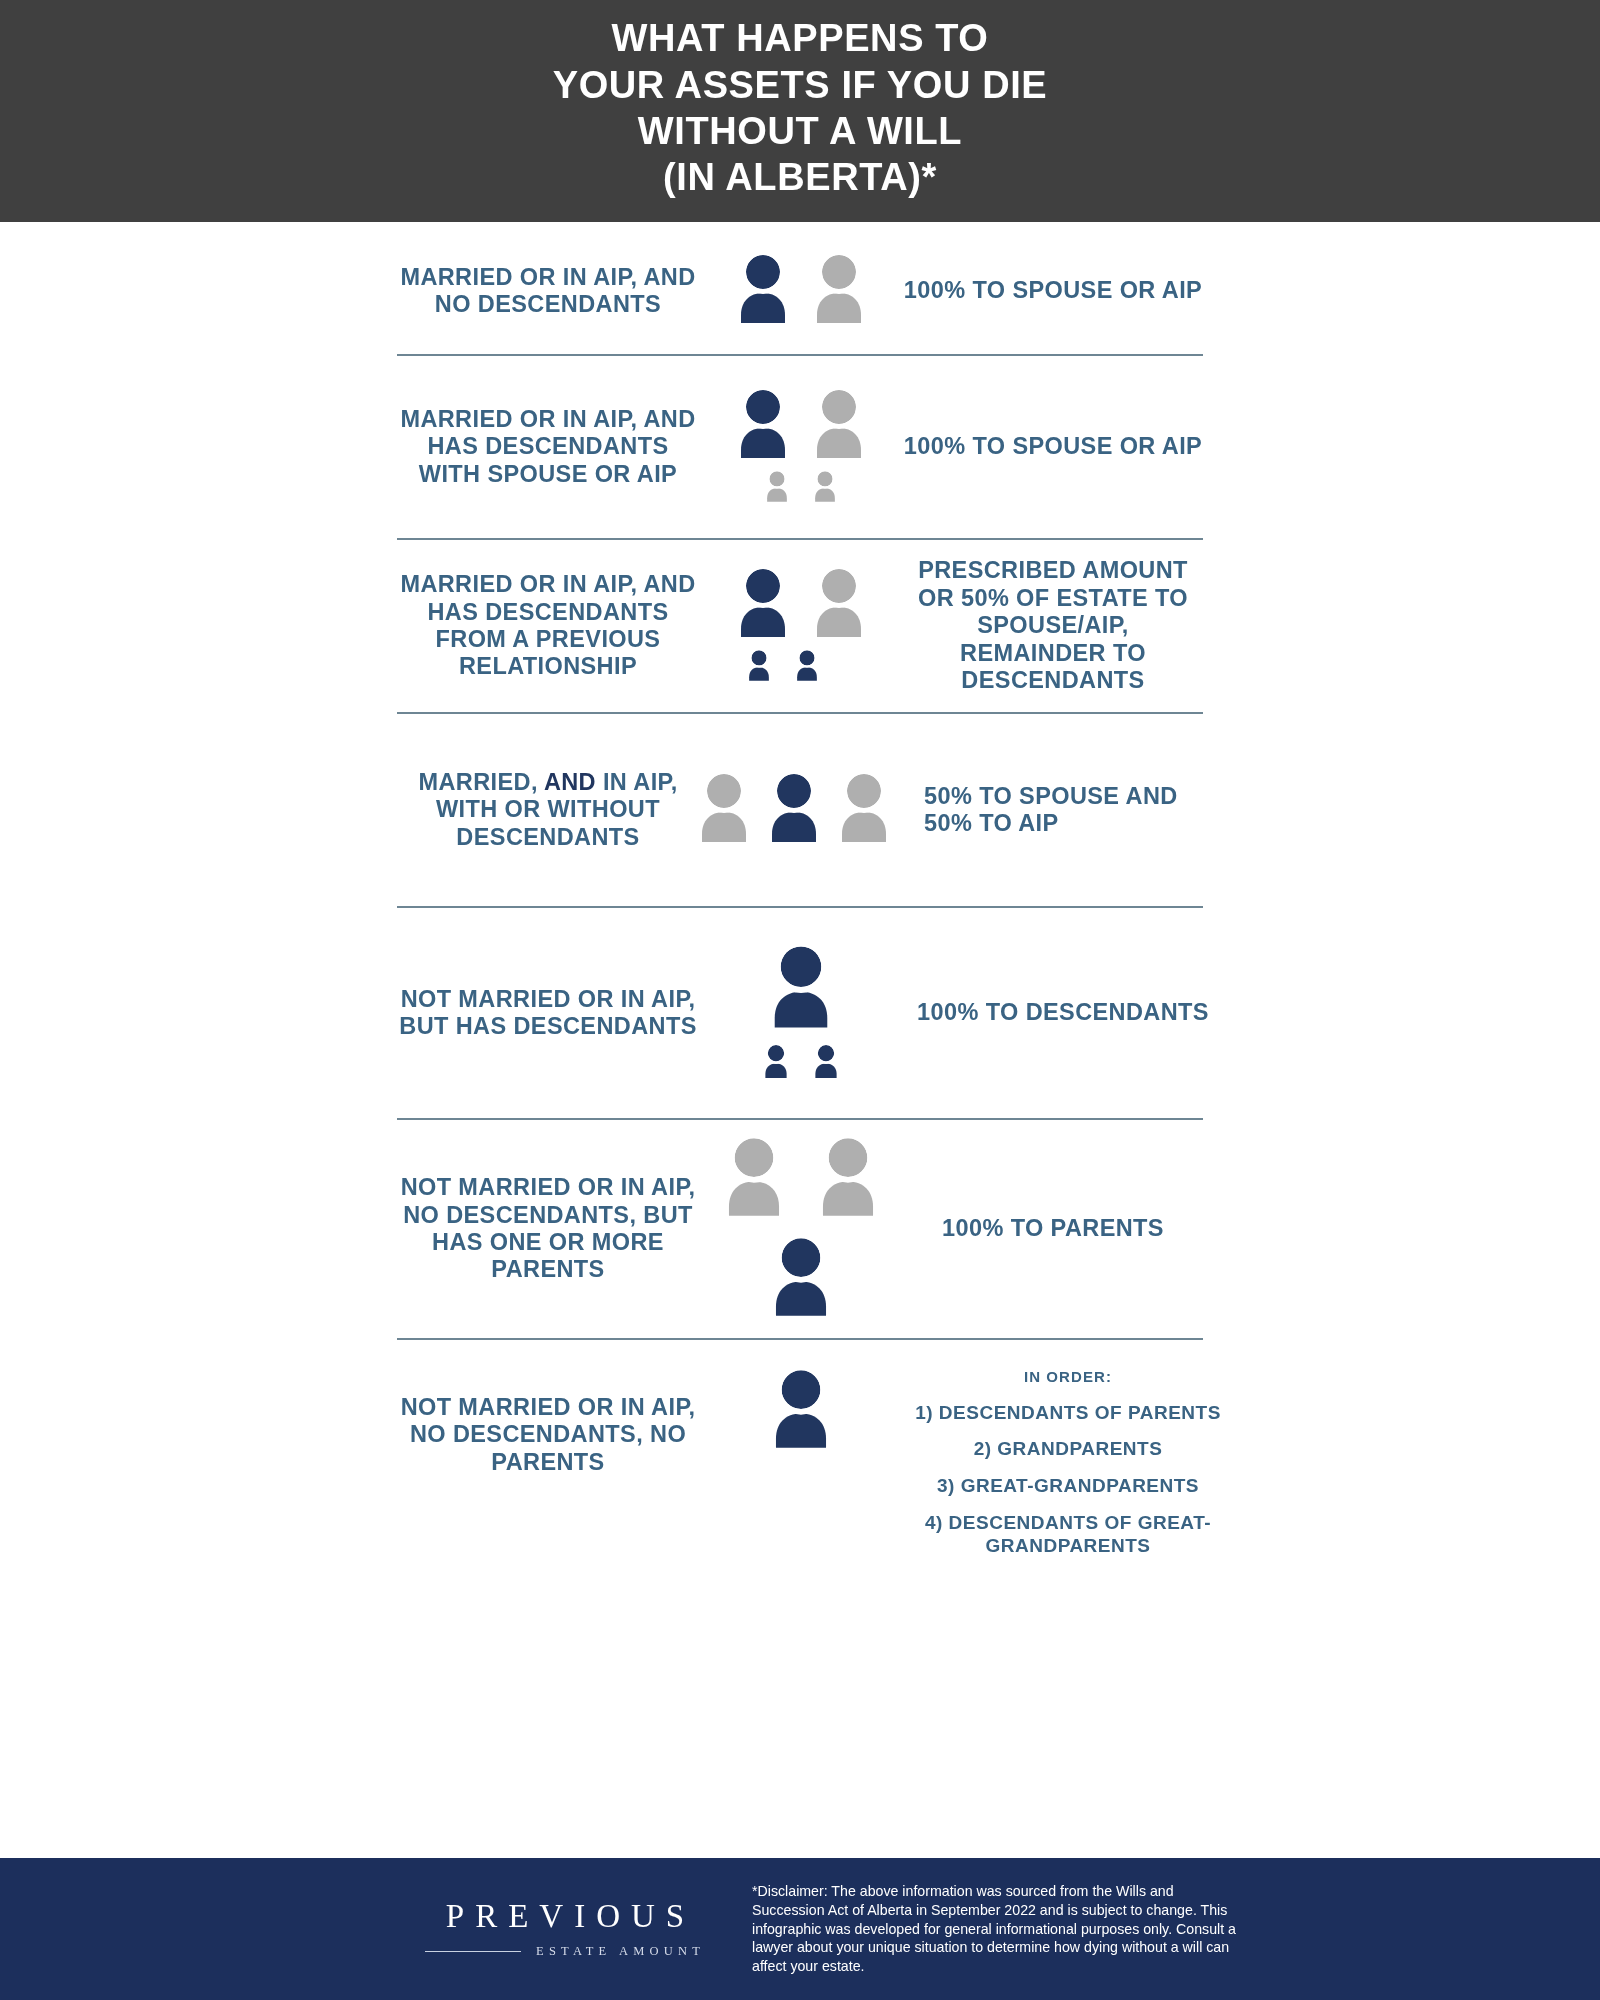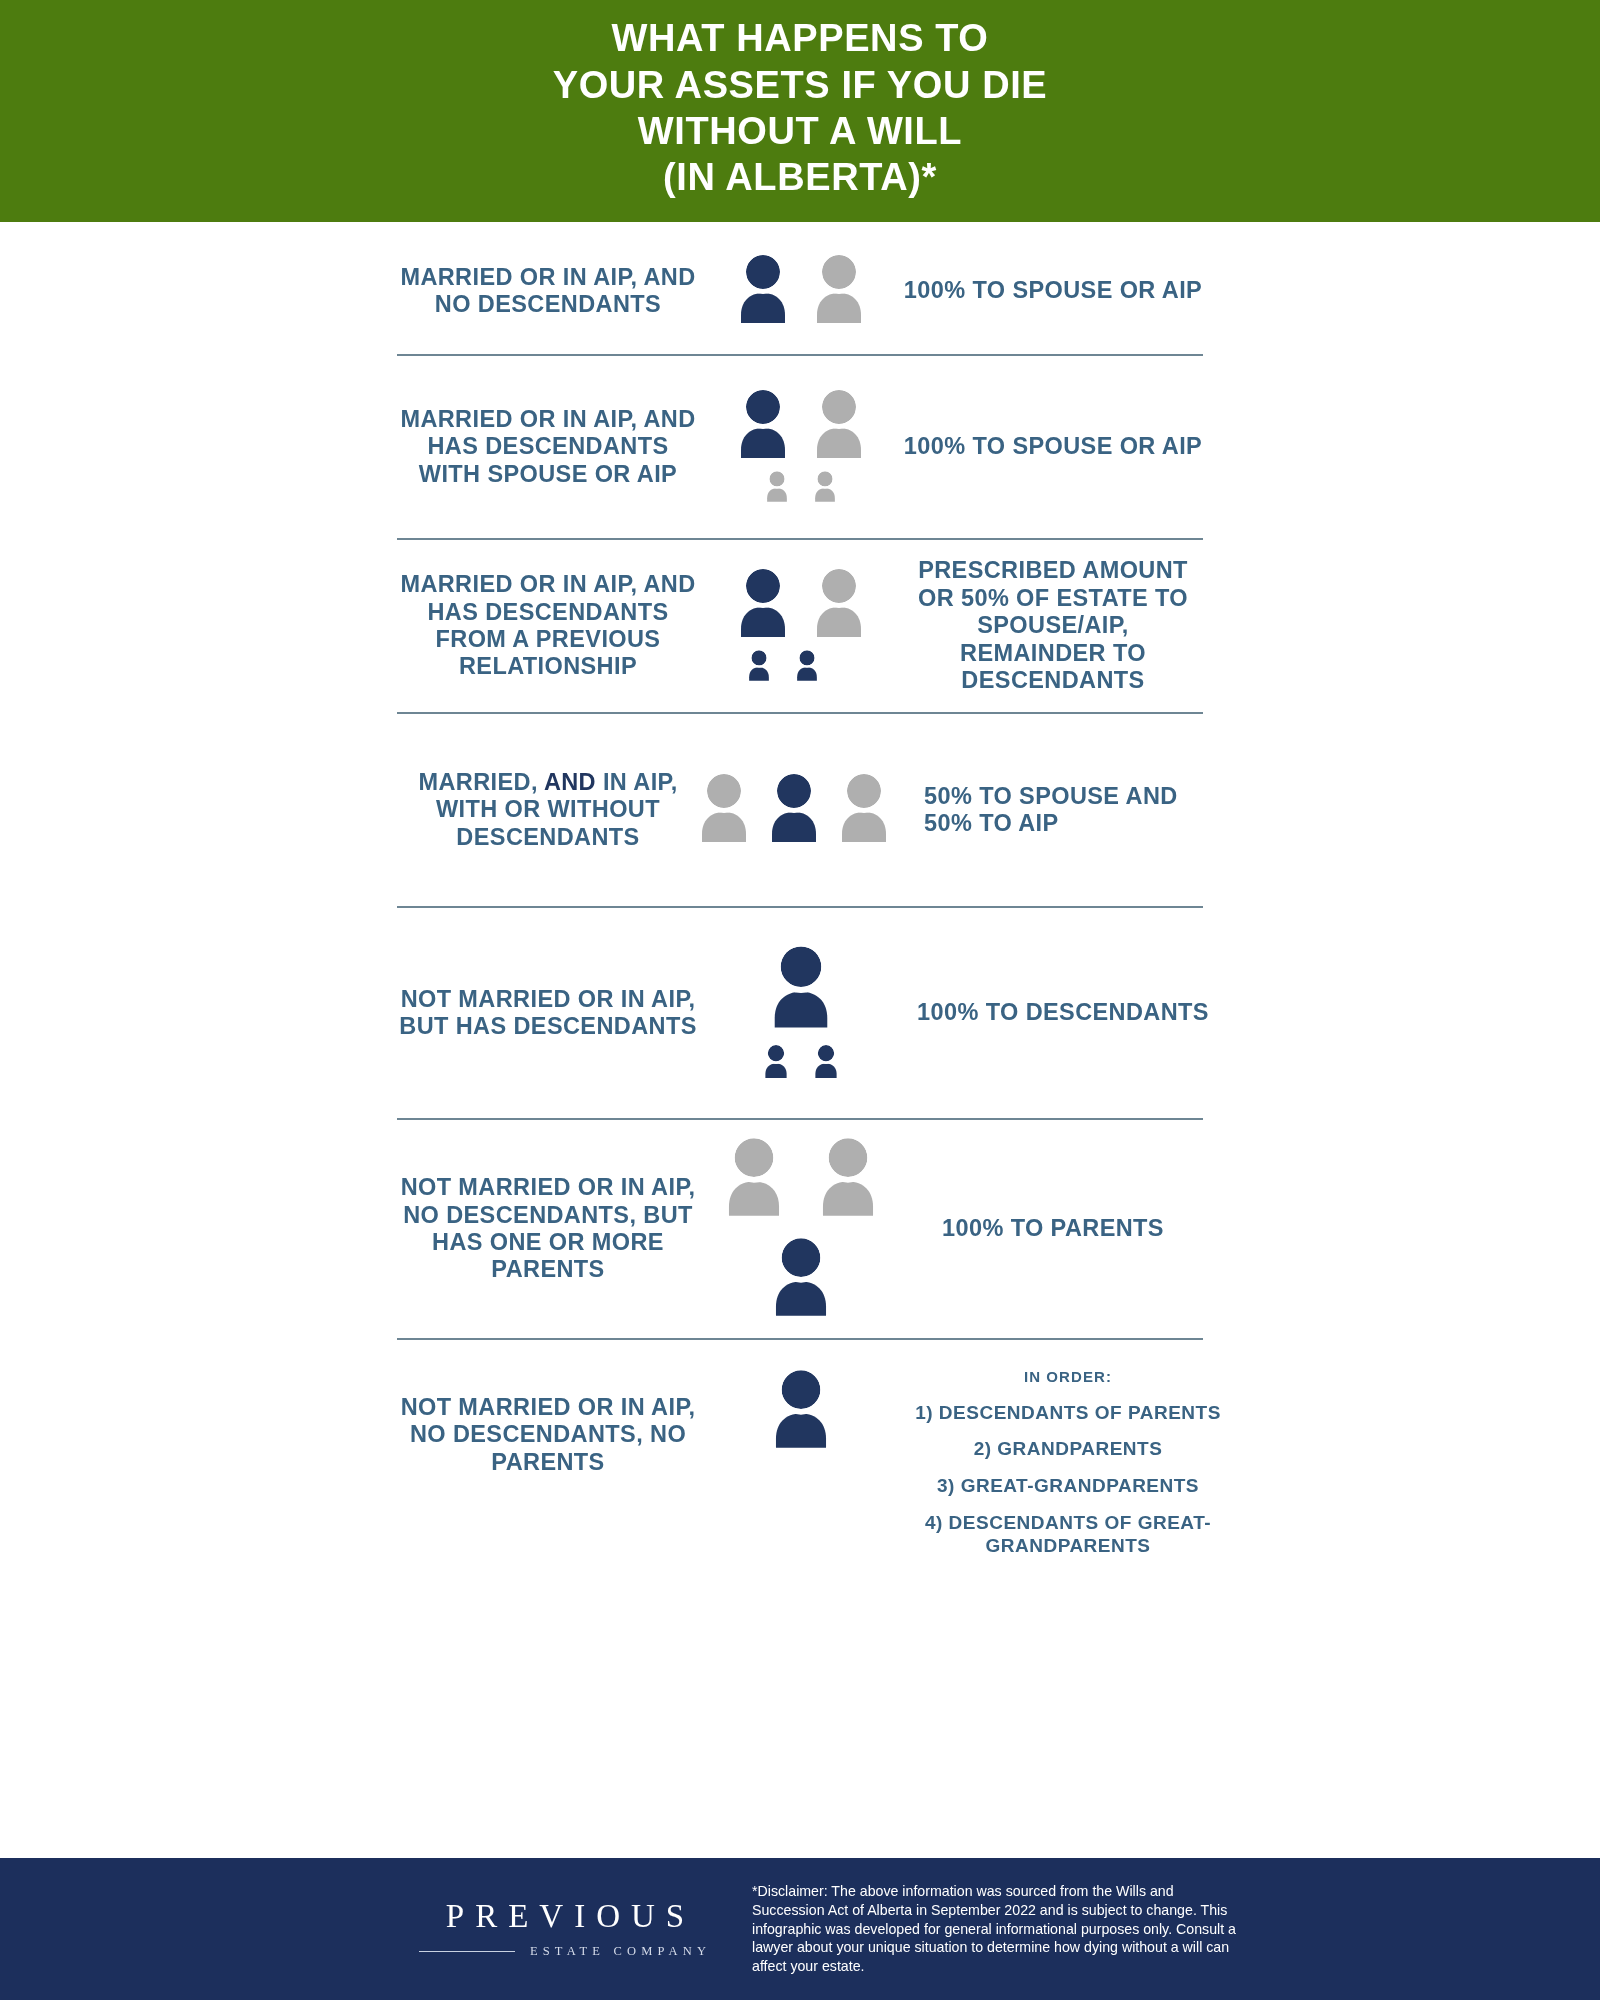--- a/index.html
+++ b/index.html
@@ -19,21 +19,21 @@
     width: 1600px;
     height: 2000px;
     background: #ffffff;
     overflow: hidden;
   }
 
   
   .header {
     width: 1600px;
     height: 222px;
-    background: #4d7c0f;
+    background: #404040;
     display: flex;
     align-items: center;
     justify-content: center;
     box-sizing: border-box;
     padding-bottom: 6px;
   }
   .header-title {
     color: #ffffff;
     font-size: 38px;
     font-weight: 700;
@@ -423,19 +423,19 @@
       </div>
     </div>
 
   </div>
 
   <div class="footer">
     <div class="logo">
       <div class="logo-word">PREVIOUS</div>
       <div class="logo-sub-wrap">
         <span class="logo-rule"></span>
-        <span class="logo-sub">ESTATE COMPANY</span>
+        <span class="logo-sub">ESTATE AMOUNT</span>
       </div>
     </div>
     <div class="disclaimer">*Disclaimer: The above information was sourced from the Wills and Succession Act of Alberta in September 2022 and is subject to change. This infographic was developed for general informational purposes only. Consult a lawyer about your unique situation to determine how dying without a will can affect your estate.</div>
   </div>
 
 </div>
 
 </body></html>

